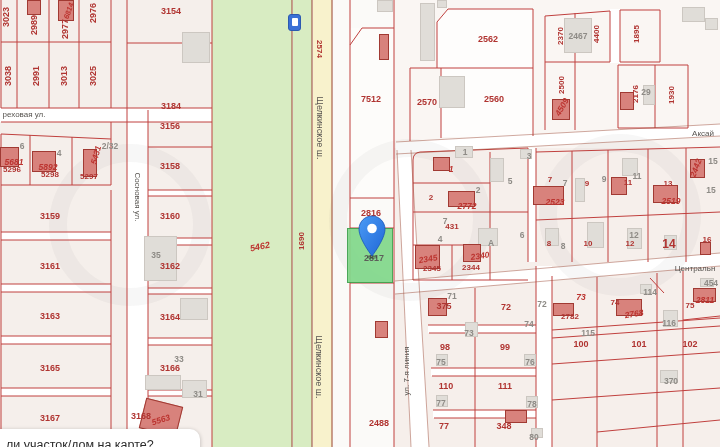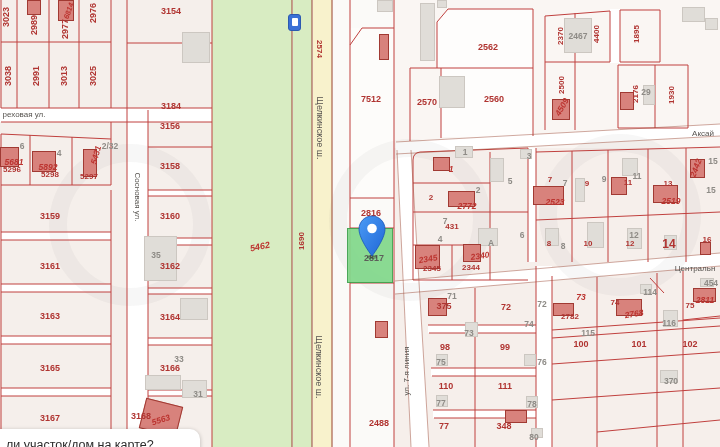--- a/index.html
+++ b/index.html
@@ -199,21 +199,21 @@
       <span class="lbl k-redi" style="left: 260px; top: 247px; font-size: 9px; transform: translate(-50%, -50%) rotate(-12deg);">5462</span>
       <span class="lbl k-red" style="left: 302px; top: 241px; font-size: 8px; transform: translate(-50%, -50%) rotate(-90deg);">1690</span>
       <span class="lbl k-red" style="left: 319px; top: 49px; font-size: 8px; transform: translate(-50%, -50%) rotate(90deg);">2574</span>
       <span class="lbl k-street" style="left: 319px; top: 128px; font-size: 9px; transform: translate(-50%, -50%) rotate(90deg);">Щелкинское ш.</span>
       <span class="lbl k-street" style="left: 318px; top: 367px; font-size: 9px; transform: translate(-50%, -50%) rotate(90deg);">Щелкинское ш.</span>
       <span class="lbl k-red" style="left: 371px; top: 99px; transform: translate(-50%, -50%);">7512</span>
       <span class="lbl k-red" style="left: 371px; top: 213px; transform: translate(-50%, -50%);">2816</span>
       <span class="lbl k-dark" style="left: 374px; top: 258px; transform: translate(-50%, -50%);">2817</span>
       <span class="lbl k-red" style="left: 371px; top: 423px; transform: translate(-50%, -50%); margin-left: 8px;">2488</span>
       <span class="lbl k-red" style="left: 427px; top: 102px; transform: translate(-50%, -50%);">2570</span>
-      <span class="lbl k-red" style="left: 488px; top: 39px; transform: translate(-50%, -50%); margin-top: 8px;">2562</span>
+      <span class="lbl k-red" style="left: 488px; top: 39px; transform: translate(-50%, -50%);">2562</span>
       <span class="lbl k-red" style="left: 494px; top: 99px; transform: translate(-50%, -50%);">2560</span>
       <span class="lbl k-red" style="left: 561px; top: 36px; font-size: 8px; transform: translate(-50%, -50%) rotate(-90deg);">2370</span>
       <span class="lbl k-gray" style="left: 578px; top: 36px; transform: translate(-50%, -50%);">2467</span>
       <span class="lbl k-red" style="left: 597px; top: 34px; font-size: 8px; transform: translate(-50%, -50%) rotate(-90deg);">4400</span>
       <span class="lbl k-red" style="left: 637px; top: 34px; font-size: 8px; transform: translate(-50%, -50%) rotate(-90deg);">1895</span>
       <span class="lbl k-red" style="left: 562px; top: 85px; font-size: 8px; transform: translate(-50%, -50%) rotate(-90deg);">2500</span>
       <span class="lbl k-redi" style="left: 562px; top: 107px; transform: translate(-50%, -50%) rotate(-60deg);">4509</span>
       <span class="lbl k-street" style="left: 703px; top: 134px; transform: translate(-50%, -50%);">Аксай</span>
       <span class="lbl k-red" style="left: 636px; top: 94px; font-size: 8px; transform: translate(-50%, -50%) rotate(-90deg);">2176</span>
       <span class="lbl k-gray" style="left: 646px; top: 92px; transform: translate(-50%, -50%); text-align: center;">29</span>
@@ -257,21 +257,21 @@
       <span class="lbl k-street" style="left: 407px; top: 371px; transform: translate(-50%, -50%) rotate(-90deg);">ул. 7-я линия</span>
       <span class="lbl k-gray" style="left: 452px; top: 296px; transform: translate(-50%, -50%);">71</span>
       <span class="lbl k-red" style="left: 444px; top: 306px; transform: translate(-50%, -50%);">375</span>
       <span class="lbl k-red" style="left: 506px; top: 307px; transform: translate(-50%, -50%);">72</span>
       <span class="lbl k-gray" style="left: 542px; top: 304px; transform: translate(-50%, -50%);">72</span>
       <span class="lbl k-gray" style="left: 529px; top: 324px; transform: translate(-50%, -50%);">74</span>
       <span class="lbl k-gray" style="left: 469px; top: 333px; transform: translate(-50%, -50%);">73</span>
       <span class="lbl k-red" style="left: 445px; top: 347px; transform: translate(-50%, -50%);">98</span>
       <span class="lbl k-red" style="left: 505px; top: 347px; transform: translate(-50%, -50%);">99</span>
       <span class="lbl k-gray" style="left: 441px; top: 362px; transform: translate(-50%, -50%);">75</span>
-      <span class="lbl k-gray" style="left: 530px; top: 362px; transform: translate(-50%, -50%); margin-left: 12px;">76</span>
+      <span class="lbl k-gray" style="left: 530px; top: 362px; transform: translate(-50%, -50%);">76</span>
       <span class="lbl k-red" style="left: 446px; top: 386px; transform: translate(-50%, -50%);">110</span>
       <span class="lbl k-red" style="left: 505px; top: 386px; transform: translate(-50%, -50%);">111</span>
       <span class="lbl k-gray" style="left: 441px; top: 403px; transform: translate(-50%, -50%);">77</span>
       <span class="lbl k-gray" style="left: 532px; top: 404px; transform: translate(-50%, -50%);">78</span>
       <span class="lbl k-red" style="left: 444px; top: 426px; transform: translate(-50%, -50%);">77</span>
       <span class="lbl k-red" style="left: 504px; top: 426px; transform: translate(-50%, -50%);">348</span>
       <span class="lbl k-gray" style="left: 534px; top: 437px; transform: translate(-50%, -50%);">80</span>
       <span class="lbl k-redi" style="left: 581px; top: 297px; transform: translate(-50%, -50%);">73</span>
       <span class="lbl k-red" style="left: 570px; top: 317px; font-size: 8px; transform: translate(-50%, -50%);">2782</span>
       <span class="lbl k-gray" style="left: 650px; top: 292px; transform: translate(-50%, -50%);">114</span>

